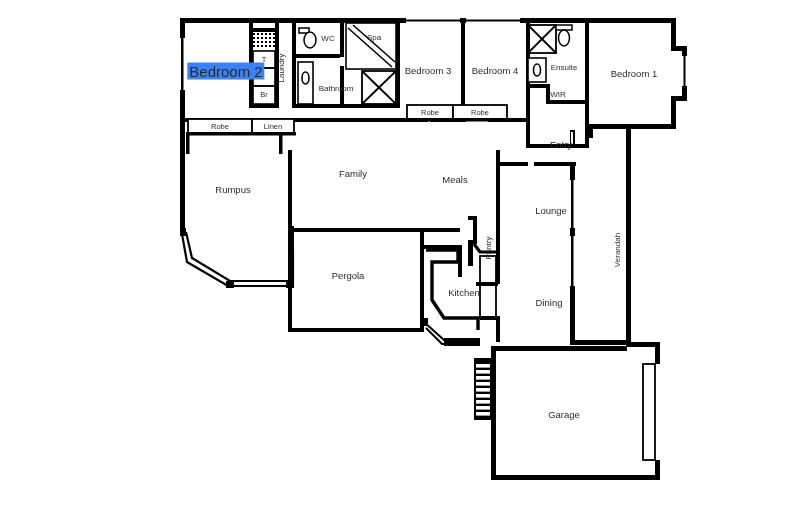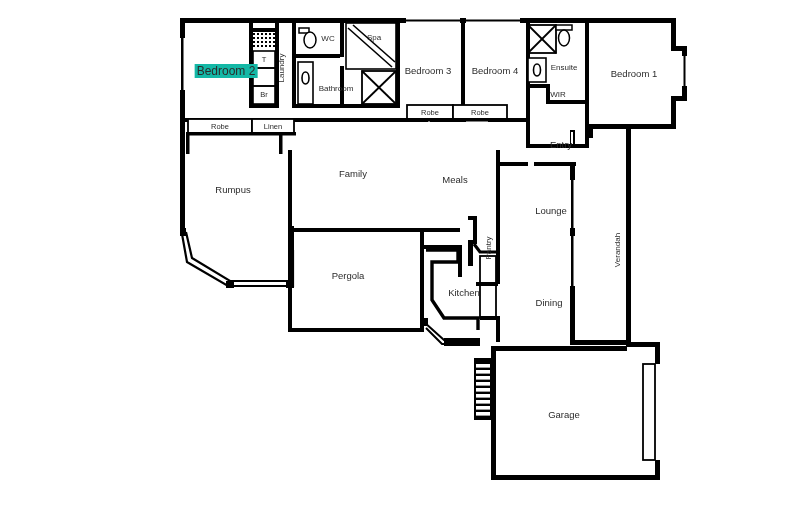--- a/index.html
+++ b/index.html
@@ -368,16 +368,16 @@
     </g>
 
     <g>
       <text class="rm-label tiny" x="224" y="60">T</text>
       <text class="rm-label tiny" x="224" y="95">Br</text>
     </g>
 
   </svg>
 
   <div style="position:absolute;left:0;top:0;width:790px;height:527px;pointer-events:none;">
-    <div style="position:absolute;left:186px;top:71px;transform:translate(-50%,-50%);font-size:12px;color:#2b2b2b;background:#14b8a6;padding:0 2px;">Bedroom 2</div>
+    <div style="position:absolute;left:186px;top:71px;transform:translate(-50%,-50%);font-size:15px;color:#2b2b2b;background:#3b82f6;padding:0 2px;">Bedroom 2</div>
   </div>
 
 </div>
 
 </body></html>

